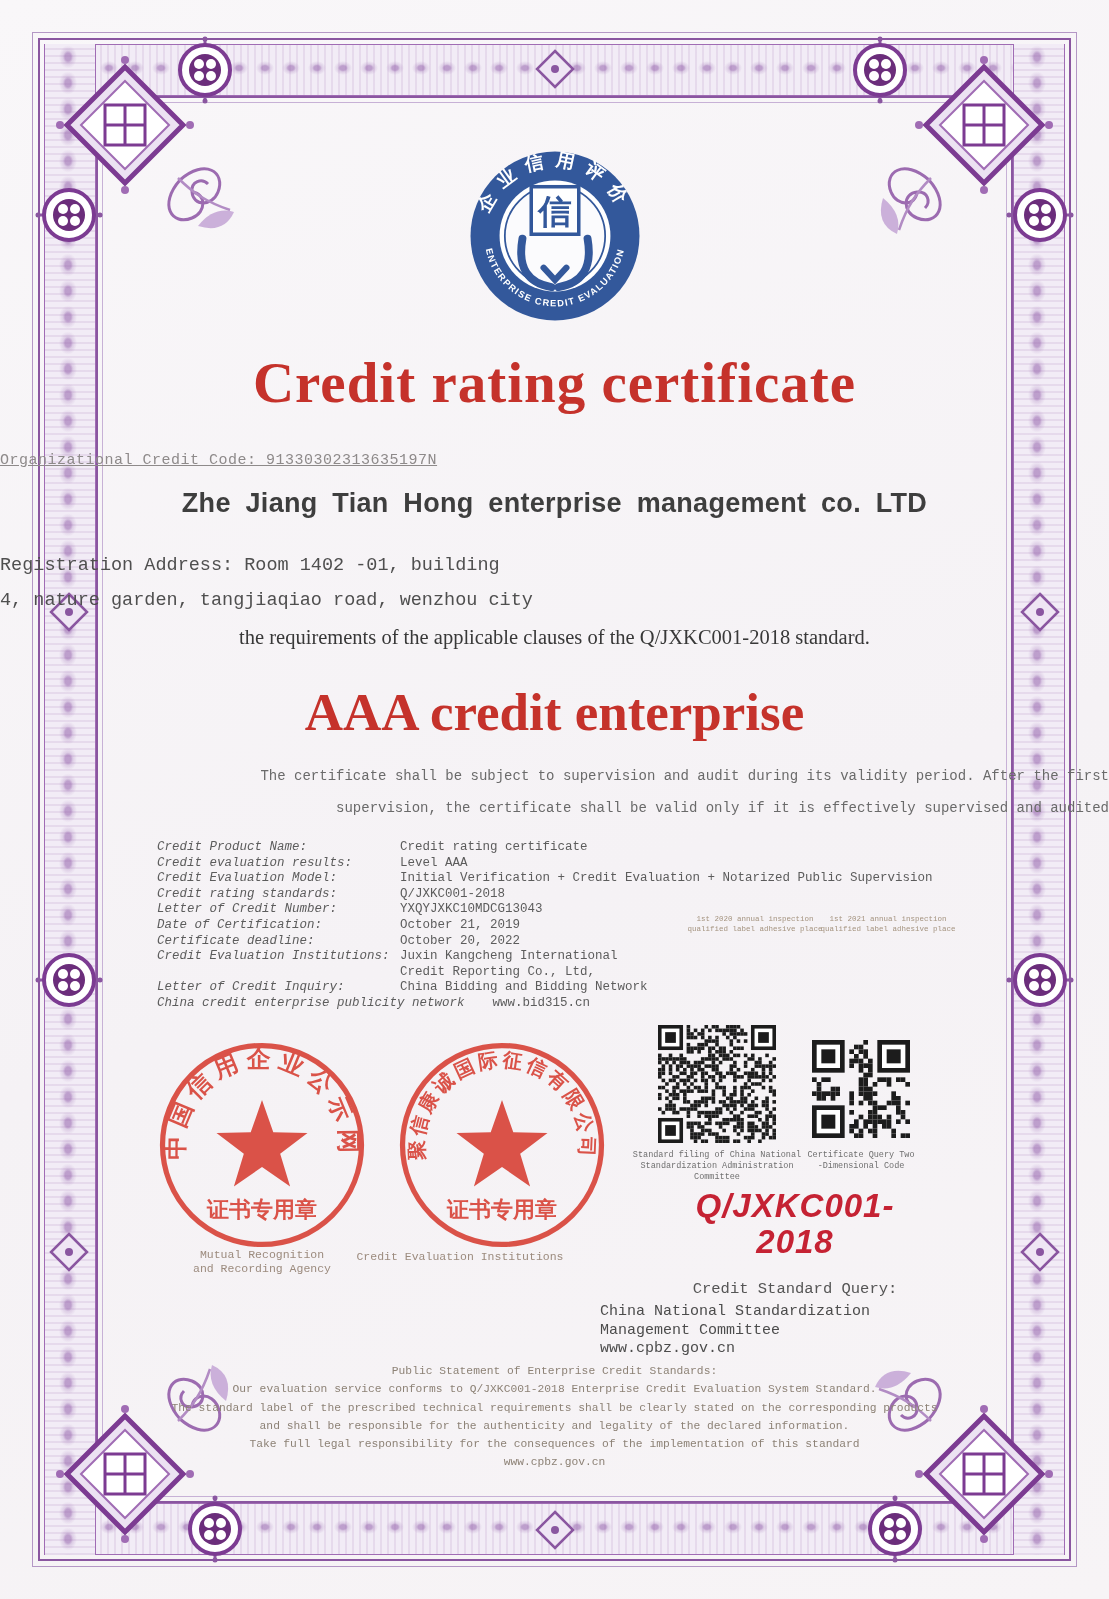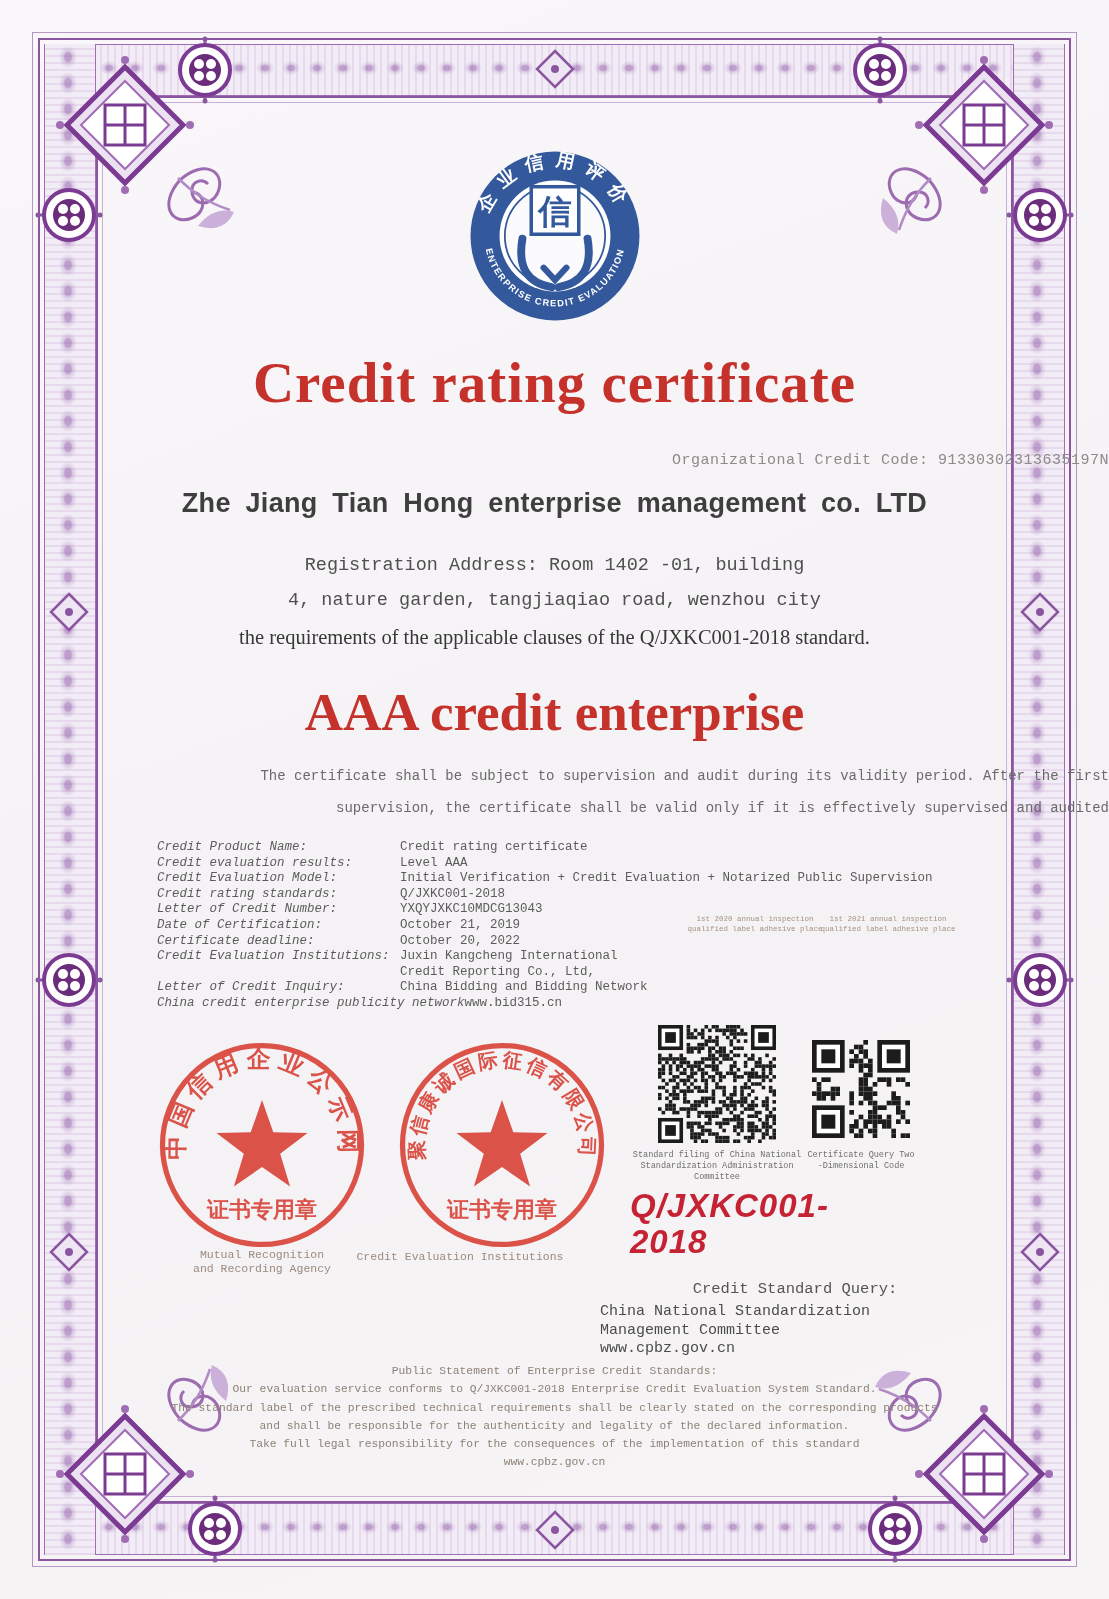--- a/index.html
+++ b/index.html
@@ -27,33 +27,33 @@
   .band-right{top:44px;bottom:44px;right:44px;width:50px;border-left:1px solid #a06cb4;border-right:1px solid #a06cb4;}
   .corner{width:210px;height:210px;}
   .c-tr{transform:rotate(90deg);}
   .c-br{transform:rotate(180deg);}
   .c-bl{transform:rotate(270deg);}
   .medallion{width:70px;height:70px;}
   .med-h{transform:rotate(90deg);}
   .sdiamond{width:44px;height:44px;}
   
   .title{left:0;right:0;top:350px;text-align:center;font:700 57px "Liberation Serif",serif;color:#c5322b;letter-spacing:1px;}
-  .orgcode{left:0;right:0;top:452px;text-align:right;font:15px "Liberation Mono",monospace;color:#8e8a8a;letter-spacing:.5px;}
+  .orgcode{left:0;right:8px;top:452px;text-align:left;font:15px "Liberation Mono",monospace;color:#8e8a8a;letter-spacing:.5px;text-decoration:underline;}
   .company{left:0;right:0;top:488px;text-align:center;font:600 27px "Liberation Sans",sans-serif;color:#3e3e3e;word-spacing:7px;letter-spacing:.3px;}
-  .address{left:0;right:0;top:548px;text-align:center;font:18.5px "Liberation Mono",monospace;color:#4f4f4f;line-height:35px;}
+  .address{left:0;right:0;top:548px;text-align:left;font:18.5px "Liberation Mono",monospace;color:#4f4f4f;line-height:35px;}
   .assessment{left:0;right:0;top:622px;text-align:center;font:20.5px "Liberation Serif",serif;color:#383838;line-height:30px;}
   .grade{left:0;right:0;top:682px;text-align:center;font:700 53px "Liberation Serif",serif;color:#c5322b;}
   .supervision{left:0;right:0;top:760px;text-align:right;font:14px "Liberation Mono",monospace;color:#6a6a6a;line-height:32px;}
   .details{left:157px;top:840px;font:12.5px "Liberation Mono",monospace;color:#5c5c5c;line-height:15.6px;white-space:nowrap;}
   .details .lab{display:inline-block;min-width:243px;font-style:italic;}
-  .details .row-wide .lab{min-width:0;}
+  .details .row-wide .lab{min-width:0;margin-right:28px;}
   .note{width:140px;text-align:center;font:7.5px "Liberation Mono",monospace;color:#a4937f;line-height:10px;}
   .seal-caption{font:11.5px "Liberation Mono",monospace;color:#9c8b7e;text-align:center;line-height:14px;}
   .qr-caption{width:190px;text-align:center;font:8.5px "Liberation Mono",monospace;color:#6f6f6f;line-height:11px;}
-  .stdcode{left:630px;width:330px;top:1188px;font:italic 800 33px "Liberation Sans",sans-serif;color:#c52233;line-height:36px;letter-spacing:1px;}
+  .stdcode{left:630px;width:330px;top:1188px;text-align:center;font:italic 800 33px "Liberation Sans",sans-serif;color:#c52233;line-height:36px;letter-spacing:1px;}
   .query-head{left:630px;width:330px;top:1280px;text-align:center;font:15.5px "Liberation Mono",monospace;color:#555;}
   .query-body{left:600px;width:390px;top:1303px;text-align:left;font:15px "Liberation Mono",monospace;color:#4c4c4c;line-height:18.5px;}
   .footer{left:0;right:0;top:1362px;text-align:center;font:11.3px "Liberation Mono",monospace;color:#8d8276;line-height:18.3px;}
 </style>
 </head>
 <body>
 
 <div class="page">
 
   <svg width="0" height="0" style="position:absolute" aria-hidden="true">

